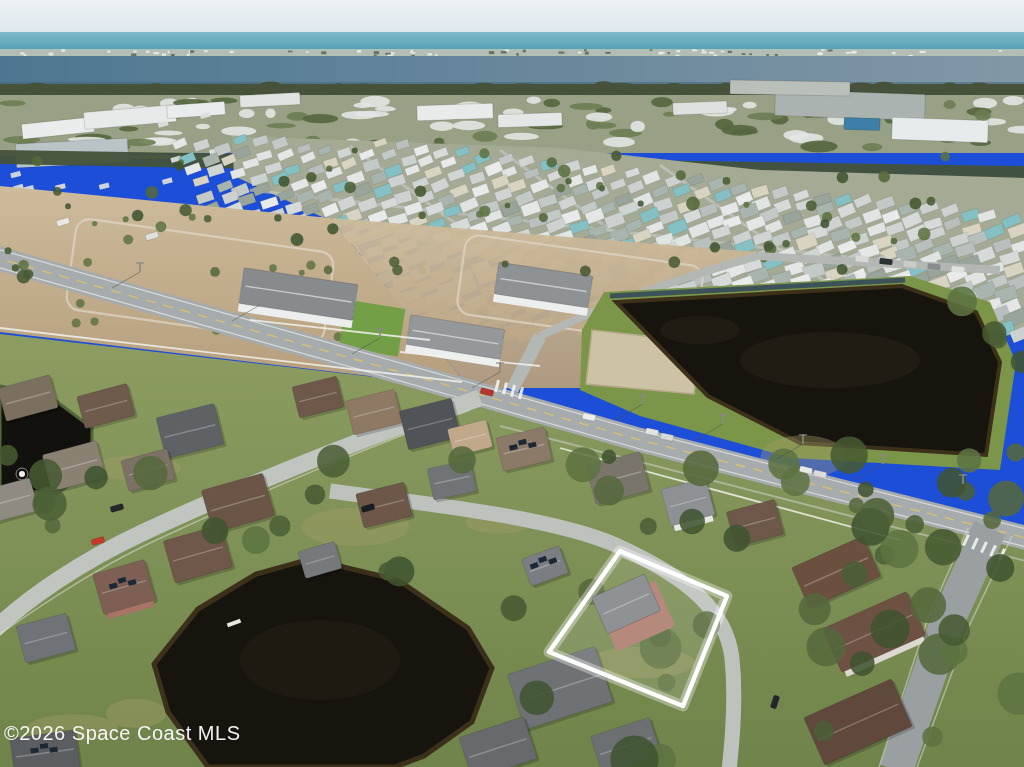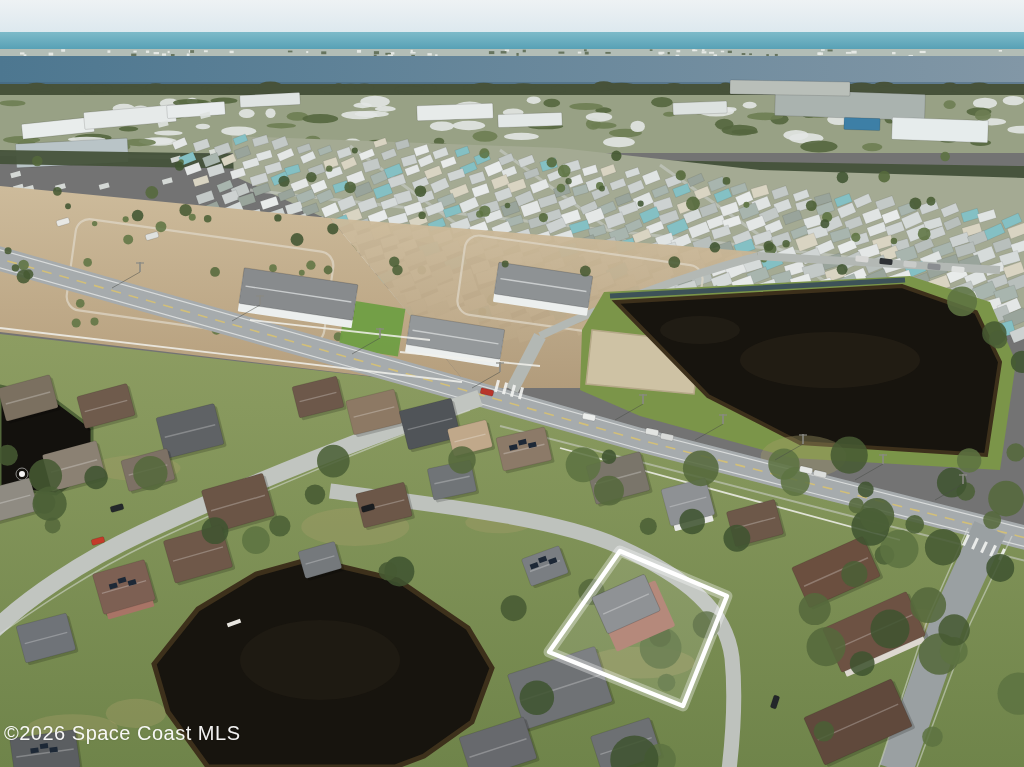--- a/index.html
+++ b/index.html
@@ -1,17 +1,17 @@
 <!DOCTYPE html>
 <html><head>
 <meta charset="utf-8">
 <style>
   html,body{margin:0;padding:0;background:#222;}
   .stage{position:relative;width:1024px;height:767px;overflow:hidden;
-         font-family:"Liberation Sans",sans-serif;background:#737373;}
+         font-family:"Liberation Sans",sans-serif;background:#1d4ed8;}
   .stage svg{position:absolute;left:0;top:0;}
   .watermark{position:absolute;left:4px;top:722px;font-size:20px;letter-spacing:.5px;
              color:rgba(255,255,255,.95);text-shadow:0 0 2px rgba(0,0,0,.15);
              font-family:"Liberation Sans",sans-serif;user-select:none;}
 </style>
 </head>
 <body>
 
 <div class="stage">
   <svg id="scene" width="1024" height="767" viewBox="0 0 1024 767">

